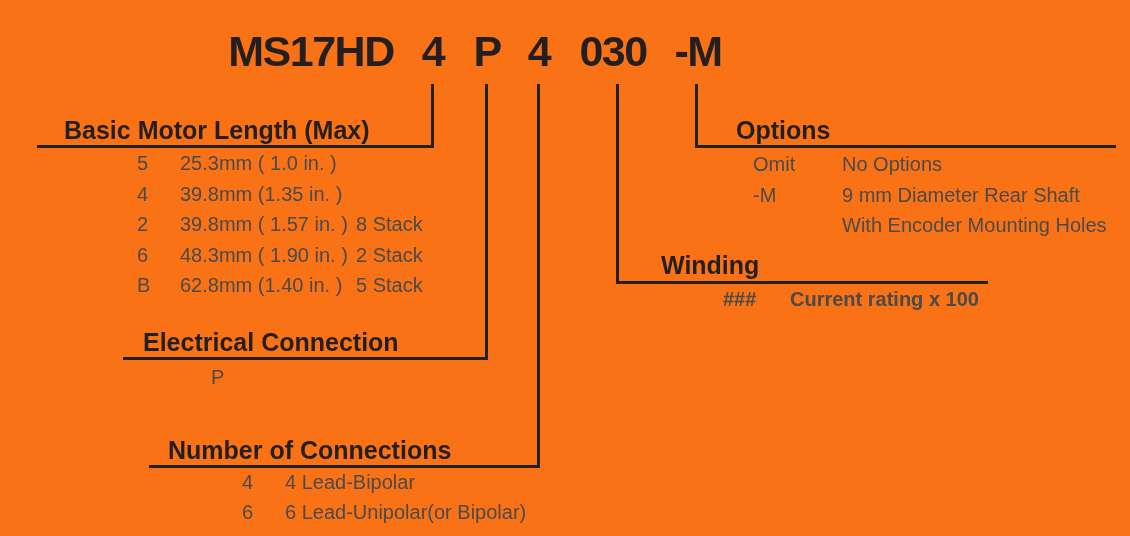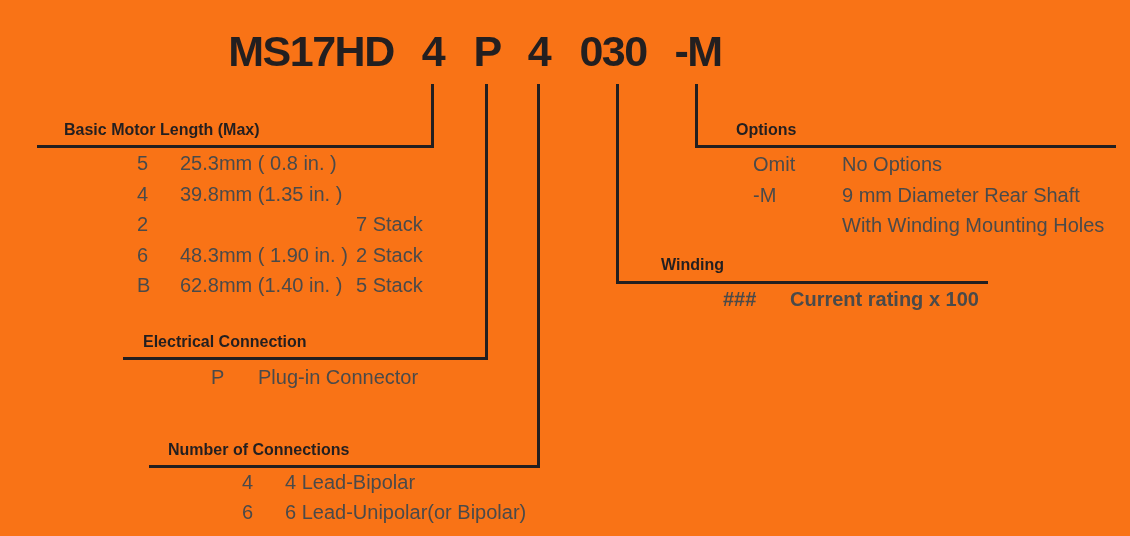--- a/index.html
+++ b/index.html
@@ -22,21 +22,21 @@
     color:#231f20;
     white-space:nowrap;
     line-height:1;
   }
   
   .vline{position:absolute;width:3px;background:#231f20;}
   .hline{position:absolute;height:3px;background:#231f20;}
   
   .hdr{
     position:absolute;
-    font-size:16px;
+    font-size:25px;
     font-weight:bold;
     color:#231f20;
     white-space:nowrap;
     line-height:22px;
   }
   
   .row{
     position:absolute;left:0;width:1130px;height:24px;
     font-size:20px;color:#4a4a4a;line-height:22px;
   }
@@ -72,46 +72,46 @@
   <div class="hline" style="left:695px;top:145px;width:421px"></div>
 
   <div class="hdr" style="left:64px;top:119px">Basic Motor Length (Max)</div>
   <div class="hdr" style="left:143px;top:331px">Electrical Connection</div>
   <div class="hdr" style="left:168px;top:439px">Number of Connections</div>
   <div class="hdr" style="left:661px;top:254px">Winding</div>
   <div class="hdr" style="left:736px;top:119px">Options</div>
 
   <div class="row bl" style="top:152px">
     <span class="c">5</span>
-    <span class="v">25.3mm ( 0.8 in. )</span>
+    <span class="v">25.3mm ( 1.0 in. )</span>
     <span class="n"></span>
   </div>
   <div class="row bl" style="top:183px">
     <span class="c">4</span>
     <span class="v">39.8mm (1.35 in. )</span>
     <span class="n"></span>
   </div>
   <div class="row bl" style="top:213px">
     <span class="c">2</span>
-    <span class="n">7 Stack</span>
+    <span class="v">39.8mm ( 1.57 in. )</span>
+    <span class="n">8 Stack</span>
   </div>
   <div class="row bl" style="top:244px">
     <span class="c">6</span>
     <span class="v">48.3mm ( 1.90 in. )</span>
     <span class="n">2 Stack</span>
   </div>
   <div class="row bl" style="top:274px">
     <span class="c">B</span>
     <span class="v">62.8mm (1.40 in. )</span>
     <span class="n">5 Stack</span>
   </div>
 
   <div class="row ec" style="top:366px">
     <span class="c">P</span>
-    <span class="v">Plug-in Connector</span>
   </div>
 
   <div class="row nc" style="top:471px">
     <span class="c">4</span>
     <span class="v">4 Lead-Bipolar</span>
   </div>
   <div class="row nc" style="top:501px">
     <span class="c">6</span>
     <span class="v">6 Lead-Unipolar(or Bipolar)</span>
   </div>
@@ -124,16 +124,16 @@
   <div class="row op" style="top:153px">
     <span class="c">Omit</span>
     <span class="v">No Options</span>
   </div>
   <div class="row op" style="top:184px">
     <span class="c">-M</span>
     <span class="v">9 mm Diameter Rear Shaft</span>
   </div>
   <div class="row op" style="top:214px">
     <span class="c"></span>
-    <span class="v">With Winding Mounting Holes</span>
+    <span class="v">With Encoder Mounting Holes</span>
   </div>
 
 </div>
 
 </body></html>

